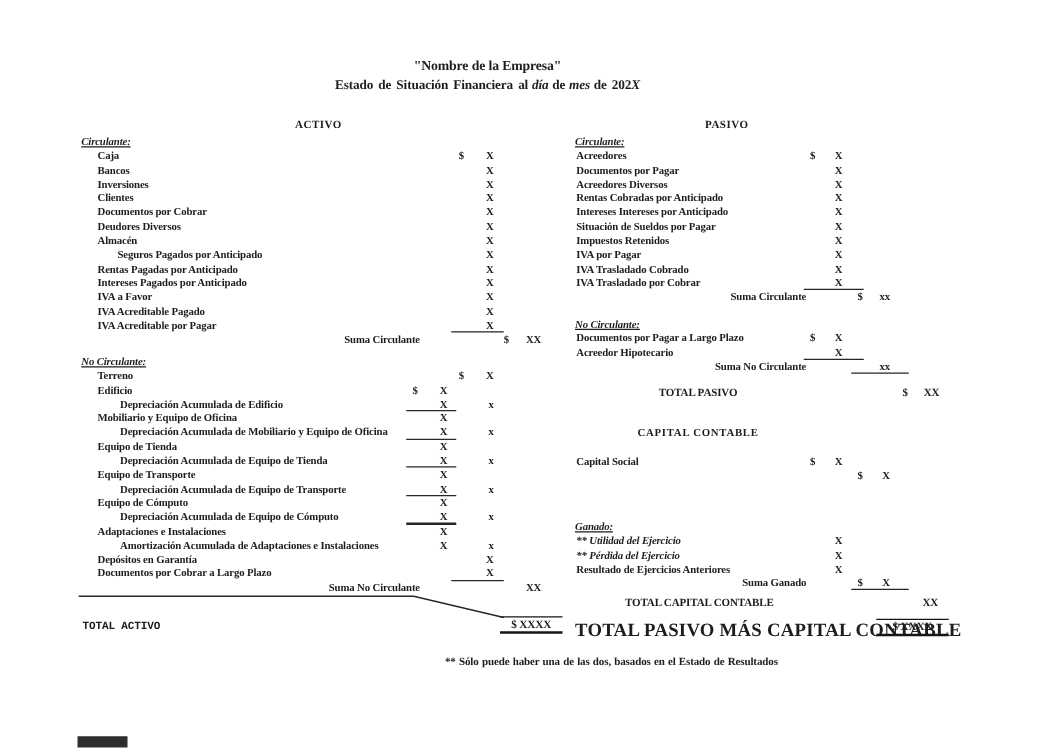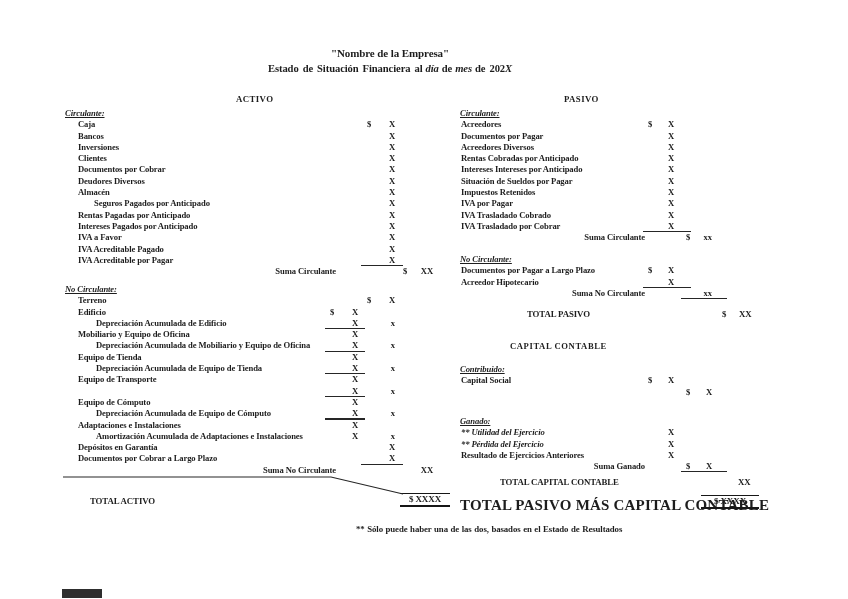--- a/index.html
+++ b/index.html
@@ -151,20 +151,21 @@
         <span class="lab" style="left: 34px;">Depreciación Acumulada de Equipo de Tienda</span>
         <span class="val" style="left: 266px; width: 30px;">X</span>
         <span class="uline" style="left: 263px; width: 40px;"></span>
         <span class="val" style="left: 303px; width: 30px;">x</span>
       </div>
       <div class="row">
         <span class="lab" style="left: 16px;">Equipo de Transporte</span>
         <span class="val" style="left: 266px; width: 30px;">X</span>
       </div>
       <div class="row">
+        <span class="lab" style="left: 34px;">Depreciación Acumulada de Equipo de Transporte</span>
         <span class="val" style="left: 266px; width: 30px;">X</span>
         <span class="uline" style="left: 263px; width: 40px;"></span>
         <span class="val" style="left: 303px; width: 30px;">x</span>
       </div>
       <div class="row">
         <span class="lab" style="left: 16px;">Equipo de Cómputo</span>
         <span class="val" style="left: 266px; width: 30px;">X</span>
       </div>
       <div class="row">
         <span class="lab" style="left: 34px;">Depreciación Acumulada de Equipo de Cómputo</span>
@@ -190,21 +191,21 @@
         <span class="val" style="left: 303px; width: 30px;">X</span>
         <span class="uline" style="left: 299px; width: 42px;"></span>
       </div>
       <div class="row">
         <span class="lab sum" style="left: 0px; width: 274px;">Suma No Circulante</span>
         <span class="val" style="left: 341px; width: 30px;">XX</span>
       </div>
     </div>
 
   <div class="total-line" style="left:62px;top:496px;width:400px;height:16px;">
-    <span class="tlab" style="left:28px;">TOTAL ACTIVO</span>
+    <span class="tlab" style="left:4px;font-family:Liberation Mono, monospace;">TOTAL ACTIVO</span>
     <span class="grand-box" style="left:338px;top:-3px;width:46px;">$ XXXX</span>
   </div>
 
   <div id="pasivo-circ" class="block pas" style="left:460px;top:108px;">
       <div class="row">
         <span class="lab sec" style="left: 0px;">Circulante:</span>
       </div>
       <div class="row">
         <span class="lab" style="left: 1px;">Acreedores</span>
         <span class="dol" style="left: 188px;">$</span>
@@ -276,23 +277,20 @@
 
   <div class="total-line" style="left:460px;top:309px;width:330px;height:12px;">
     <span class="tlab" style="left:67px;">TOTAL PASIVO</span>
     <span class="tdol" style="left:262px;">$</span>
     <span class="tval" style="left:279px;">XX</span>
   </div>
 
   <div class="capital-header" style="left:510px;top:341px;">CAPITAL CONTABLE</div>
   <div id="capital-contribuido" class="block pas" style="left:460px;top:364px;">
       <div class="row">
-        <span class="lab sec" style="left: 0px;">Contribuido:</span>
-      </div>
-      <div class="row">
         <span class="lab" style="left: 1px;">Capital Social</span>
         <span class="dol" style="left: 188px;">$</span>
         <span class="val" style="left: 186px; width: 28px;">X</span>
       </div>
       <div class="row">
         <span class="dol" style="left: 226px;">$</span>
         <span class="val" style="left: 224px; width: 28px;">X</span>
       </div>
     </div>
   <div id="capital-ganado" class="block pas" style="left:460px;top:416px;">

